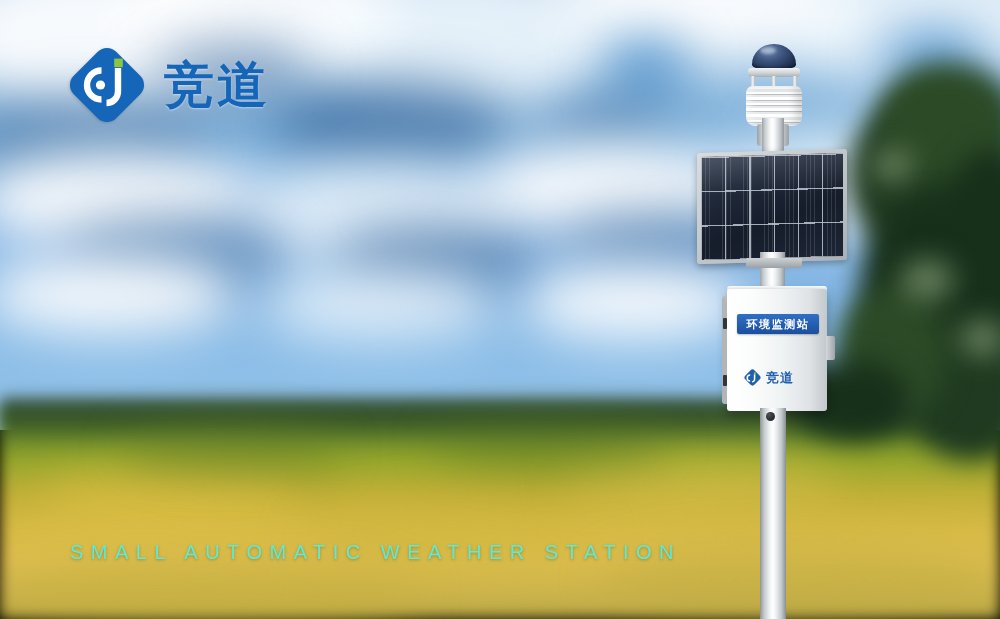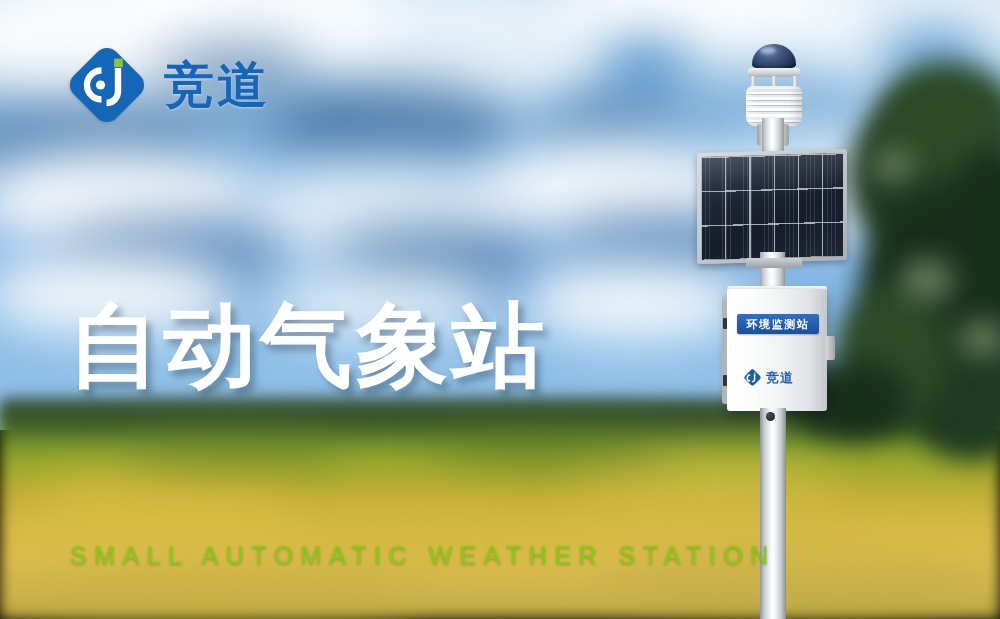--- a/index.html
+++ b/index.html
@@ -113,22 +113,22 @@
     font-weight:bold;
     font-size:92px;
     line-height:1.08;
     letter-spacing:4px;
     white-space:nowrap;
     font-family:"DejaVu Sans","Liberation Sans",sans-serif;
     text-shadow:5px 6px 7px rgba(40,60,80,0.40);
   }
   #subtitle {
     position:absolute; left:70px; top:541px; z-index:30;
-    color:#84cc16;
-    font-size:25px;
+    color:#5eead4;
+    font-size:20px;
     letter-spacing:7.5px;
     white-space:nowrap;
     font-weight:400;
     font-family:"Liberation Sans","DejaVu Sans",sans-serif;
     text-shadow:0 1px 3px rgba(70,60,20,0.40);
   }
 
   
   #station { position:absolute; left:0; top:0; width:1000px; height:619px; z-index:20; pointer-events:none; }
 
@@ -385,18 +385,17 @@
 
         <path d="M52.0 24.0 v23.5 a11.5 11.5 0 0 1 -11.5 11.5" fill="none" stroke="#ffffff" stroke-width="6.4" stroke-linecap="butt"></path>
 
         <rect x="48.2" y="14.6" width="8.6" height="8.6" fill="#8cc63f"></rect>
       </svg>
     </div>
     <div class="logo-word">竞道</div>
   </div>
 
   <div id="title-block">
-    <div class="title-line">自动气象站</div>
   </div>
 
   <div id="subtitle">SMALL AUTOMATIC WEATHER STATION</div>
 
 </div>
 
 </body></html>

